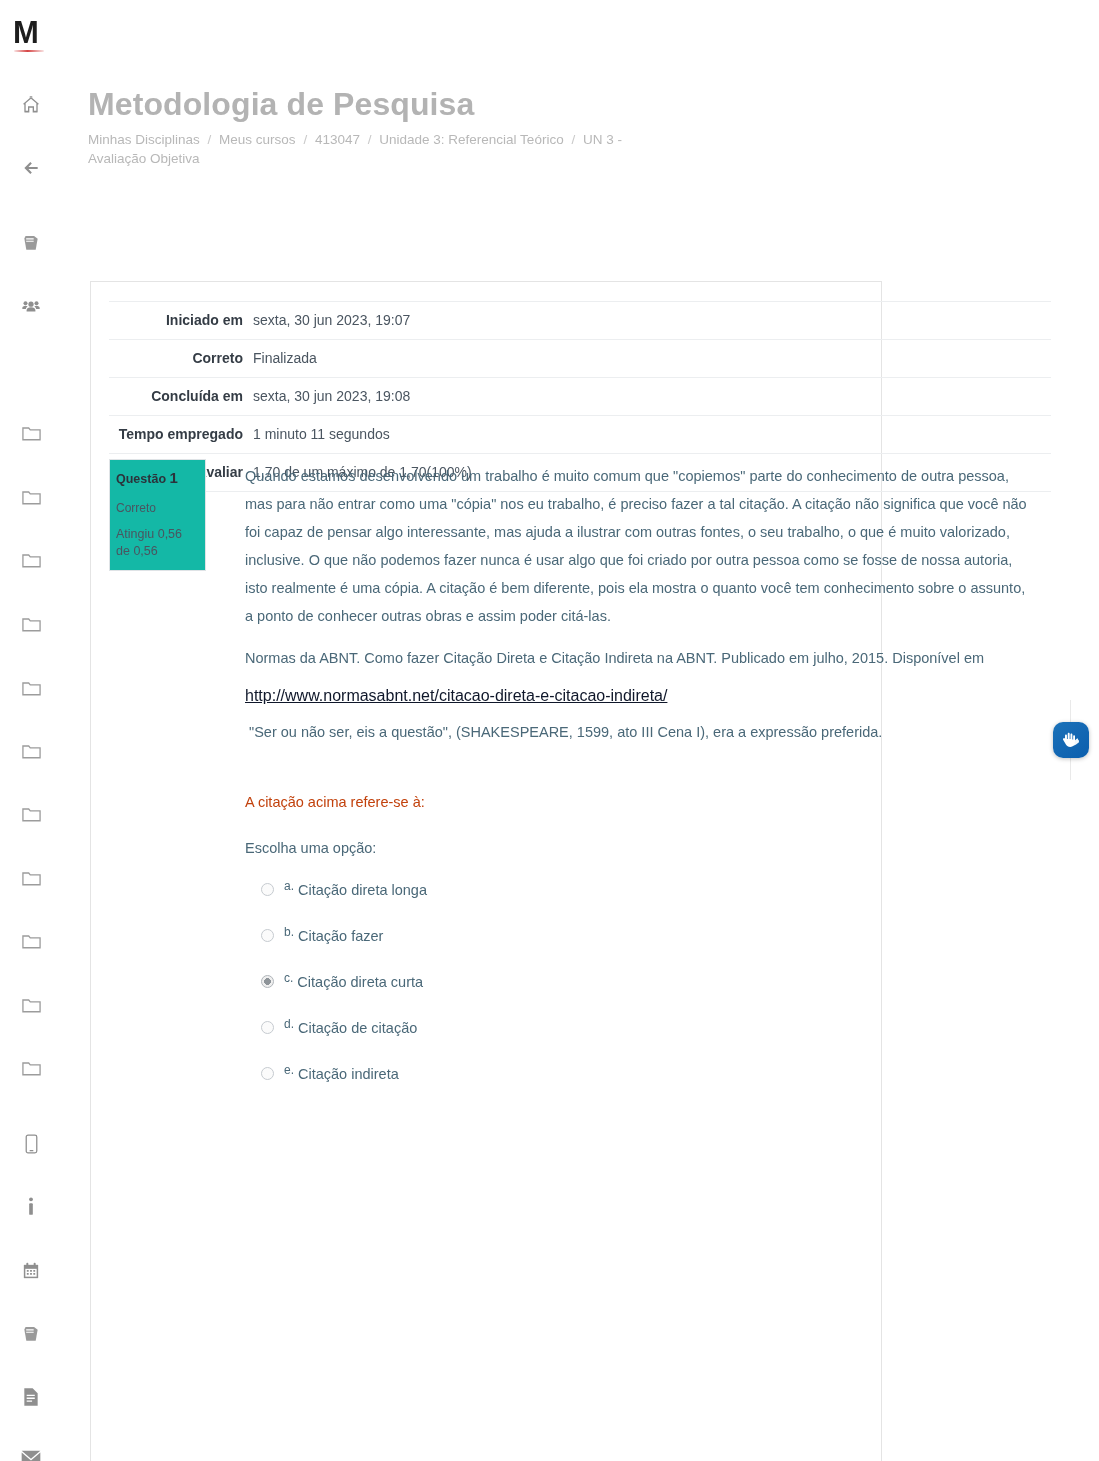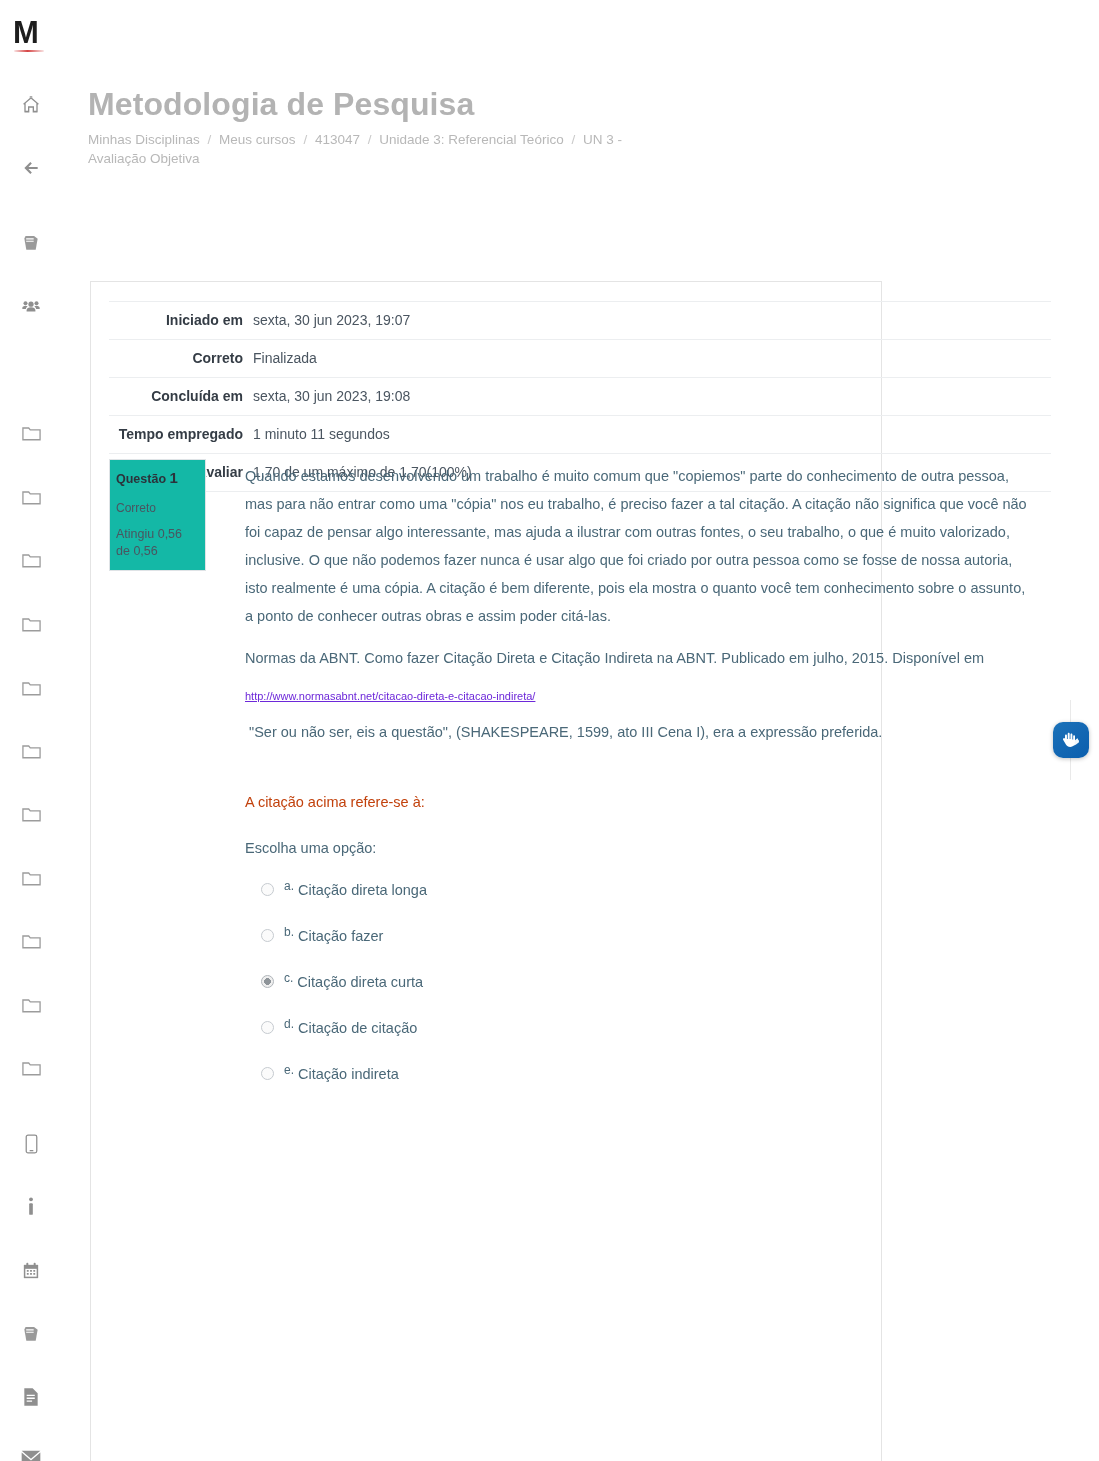--- a/index.html
+++ b/index.html
@@ -97,21 +97,21 @@
     position: absolute; left: 154px; top: 180px;
     width: 790px;
   }
   .qtext {
     font-size: 14.5px; color: #4a6878;
     line-height: 28px; margin: 0 0 14px 0;
     text-align: left;
   }
   .qtext.ref { margin-bottom: 10px; }
   .qlink {
-    font-size: 11px; color: #6d28d9; text-decoration: underline;
+    font-size: 16px; color: #0f172a; text-decoration: underline;
     line-height: 28px; display: inline-block;
   }
   .qquote {
     font-size: 14.5px; color: #4a6878; line-height: 28px;
     margin: 8px 0 0 4px;
   }
   .prompt { font-size: 14.5px; color: #c2410c; line-height: 28px; margin-top: 42px; }
   .choose { font-size: 14.5px; color: #4a6878; line-height: 28px; margin-top: 18px; }
 
   .answers { margin-top: 4px; position: relative; }

